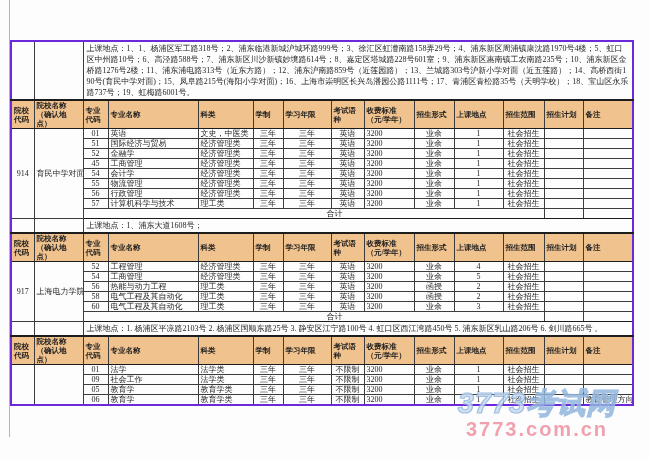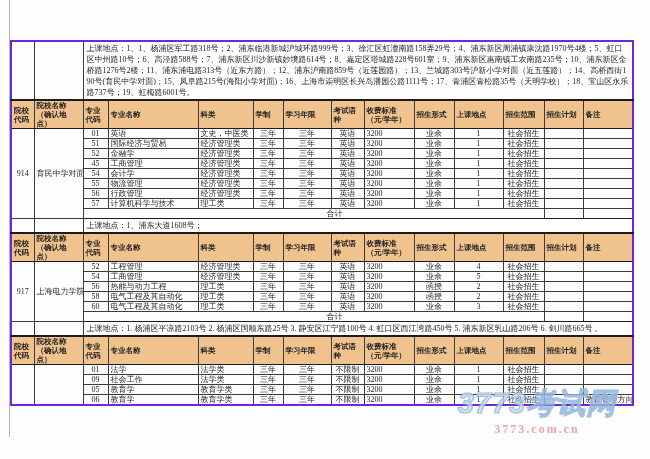--- a/index.html
+++ b/index.html
@@ -45,23 +45,23 @@
   }
   .wm1 {
     font-size:29px; line-height:33px; font-weight:bold; font-style:italic;
     letter-spacing:1px;
     color:var(--wm-blue,#c9dcf2);
     -webkit-text-stroke:1.2px #92b6de;
     text-shadow:0 0 1px #92b6de;
     font-family:"Liberation Sans","DejaVu Sans",sans-serif;
   }
   .wm2 {
-    font-size:12px; line-height:18px; font-weight:bold; letter-spacing:2px;
+    font-size:20px; line-height:18px; font-weight:bold; letter-spacing:2px;
     color:var(--wm-pink,#ee92a0);
-    font-family:Liberation Serif, serif;
+    font-family:Liberation Sans, sans-serif;
   }
 </style>
 </head>
 <body>
 
 <div class="canvas" style="--header-bg: #f0c28e; --border: #3c3c3c; --text: #1f1f1f; --wm-blue: #c9dcf2; --wm-pink: #ee92a0;">
   <div class="scan-edge"></div>
 
   <table class="tbl">
     <colgroup>

